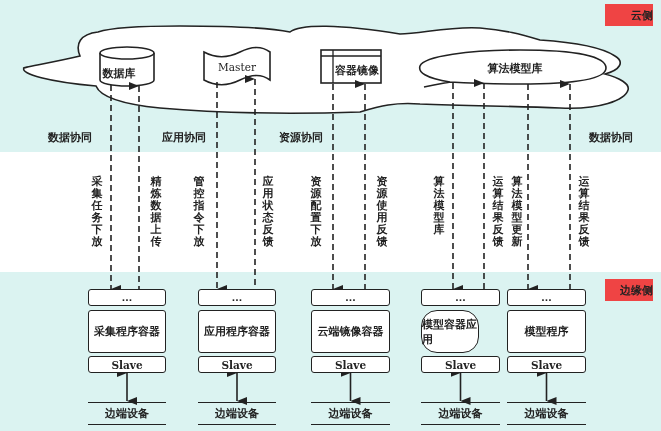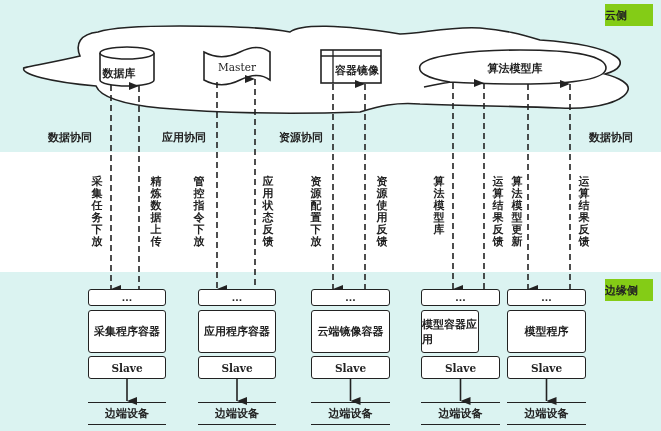--- a/index.html
+++ b/index.html
@@ -4,29 +4,29 @@
   <style>
     html, body { margin:0; padding:0; }
     body { width:661px; height:431px; position:relative; overflow:hidden; background:#ffffff;
       font-family:"DejaVu Sans", sans-serif; color:#222; }
     .band { position:absolute; left:0; width:661px; }
     #band-cloud { top:0; height:152px; background:#dbf3f1; }
     #band-mid { top:152px; height:120px; background:#ffffff; }
     #band-edge { top:272px; height:159px; background:#dbf3f1; }
     svg#diagram { position:absolute; left:0; top:0; }
     .lbl { position:absolute; font-size:11px; font-weight:bold; white-space:nowrap; color:#222; }
-    .side-tag { position:absolute; background:#84cc16; font-size:11px; font-weight:bold;
-      display:flex; align-items:center; justify-content:flex-start; }
+    .side-tag { position:absolute; background:#ef4444; font-size:11px; font-weight:bold;
+      display:flex; align-items:center; justify-content:flex-end; }
     .vtext { position:absolute; font-size:11px; font-weight:bold; width:12px; line-height:12px;
       text-align:center; word-break:break-all; }
     .box { position:absolute; border:1.6px solid #222; border-radius:3px; background:#fff;
       box-sizing:border-box; display:flex; align-items:center; justify-content:center; font-weight:bold; }
     .box.dots { font-size:9px; height:17px; }
     .box.main { font-size:11px; height:43px; }
-    .box.slave { font-family:"DejaVu Serif", serif; font-size:10.5px; height:23px; }
+    .box.slave { font-family:"DejaVu Serif", serif; font-size:10.5px; height:17px; }
     .dev-line { position:absolute; height:0; border-top:1.6px solid #222; }
     .dev-label { position:absolute; font-size:11px; font-weight:bold; text-align:center; }
     .cloud-label { position:absolute; font-size:11px; font-weight:bold; text-align:center; }
     .cloud-label.serif { font-family:"DejaVu Serif", serif; font-weight:normal; font-size:10.5px;text-align:center; }
   </style>
 </head>
 <body>
 
 <div class="band" id="band-cloud"></div>
 <div class="band" id="band-mid"></div>
@@ -124,21 +124,21 @@
     <div class="dev-line" style="left: 198px; top: 402px; width: 78px;"></div>
     <div class="dev-line" style="left: 198px; top: 424px; width: 78px;"></div>
     <div class="dev-label" style="left: 198px; top: 406px; width: 78px;">边端设备</div>
     <div class="box dots" style="left: 311px; top: 289px; width: 79px;">...</div>
     <div class="box main" style="left: 311px; top: 310px; width: 79px;">云端镜像容器</div>
     <div class="box slave" style="left: 311px; top: 356px; width: 79px;">Slave</div>
     <div class="dev-line" style="left: 311px; top: 402px; width: 79px;"></div>
     <div class="dev-line" style="left: 311px; top: 424px; width: 79px;"></div>
     <div class="dev-label" style="left: 311px; top: 406px; width: 79px;">边端设备</div>
     <div class="box dots" style="left: 421px; top: 289px; width: 79px;">...</div>
-    <div class="box main" style="left: 421px; top: 310px; width: 58px;">模型容器应用</div>
+    <div class="box main" style="left: 421px; top: 310px; width: 58px; border-radius: 16px;">模型容器应用</div>
     <div class="box slave" style="left: 421px; top: 356px; width: 79px;">Slave</div>
     <div class="dev-line" style="left: 421px; top: 402px; width: 79px;"></div>
     <div class="dev-line" style="left: 421px; top: 424px; width: 79px;"></div>
     <div class="dev-label" style="left: 421px; top: 406px; width: 79px;">边端设备</div>
     <div class="box dots" style="left: 507px; top: 289px; width: 79px;">...</div>
     <div class="box main" style="left: 507px; top: 310px; width: 79px;">模型程序</div>
     <div class="box slave" style="left: 507px; top: 356px; width: 79px;">Slave</div>
     <div class="dev-line" style="left: 507px; top: 402px; width: 79px;"></div>
     <div class="dev-line" style="left: 507px; top: 424px; width: 79px;"></div>
     <div class="dev-label" style="left: 507px; top: 406px; width: 79px;">边端设备</div>

